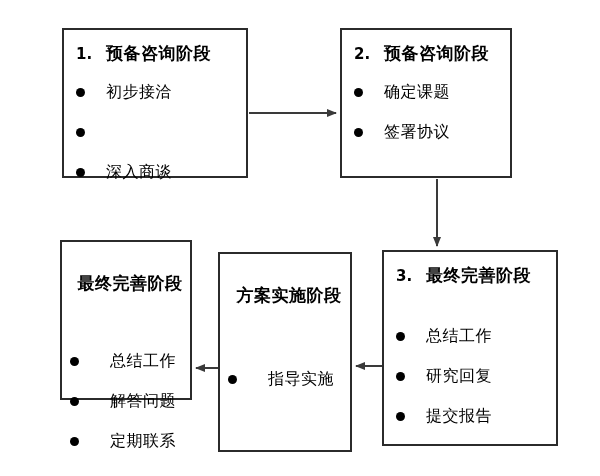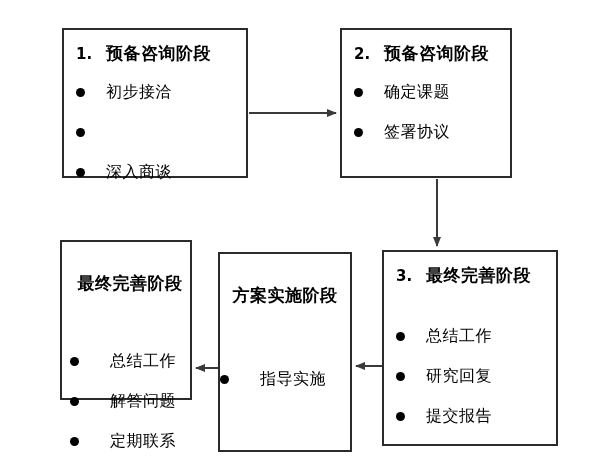--- a/index.html
+++ b/index.html
@@ -89,21 +89,21 @@
   
   #node-1 { left: 62px;  top: 28px;  width: 186px; height: 150px; }
   #node-2 { left: 340px; top: 28px;  width: 172px; height: 150px; }
   #node-3 { left: 382px; top: 250px; width: 176px; height: 196px; }
   #node-4 { left: 218px; top: 252px; width: 134px; height: 200px; }
   #node-5 { left: 60px;  top: 240px; width: 132px; height: 160px; }
 
   #node-1 .node-inner { top: 10px;  padding-left: 12px; }
   #node-2 .node-inner { top: 10px;  padding-left: 12px; }
   #node-3 .node-inner { top: 10px;  padding-left: 12px; }
-  #node-4 .node-inner { top: 28px;  }
+  #node-4 .node-inner { top: 28px;  padding-left: 8px; }
   #node-5 .node-inner { top: 28px;  padding-left: 8px; }
 
   #node-3 .gap { height: 22px; }
   #node-4 .gap { height: 46px; }
   #node-5 .gap { height: 40px; }
 
   #node-4 .item-row .item-text,
   #node-5 .item-row .item-text { padding-left: 10px; }
 
   svg#edges {

